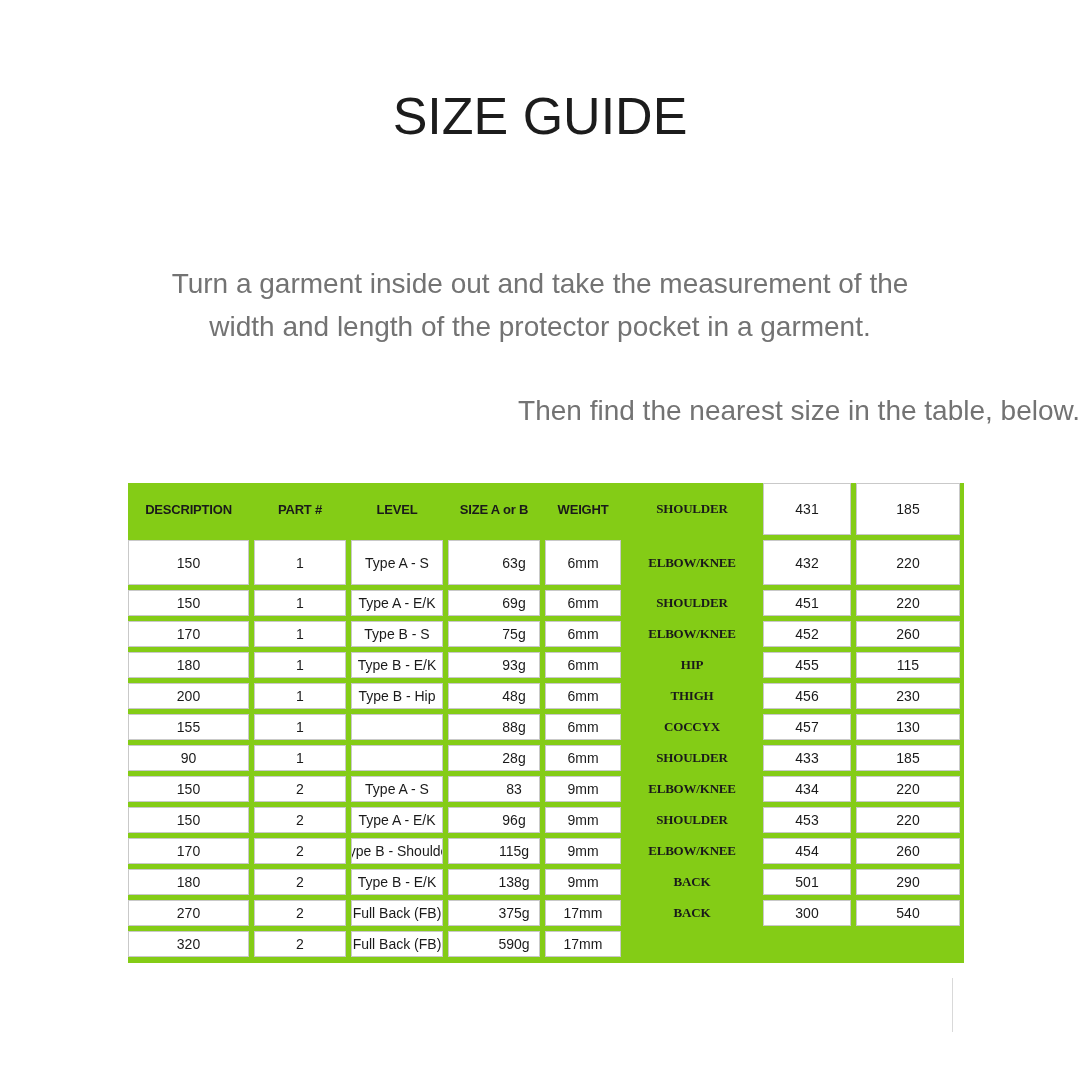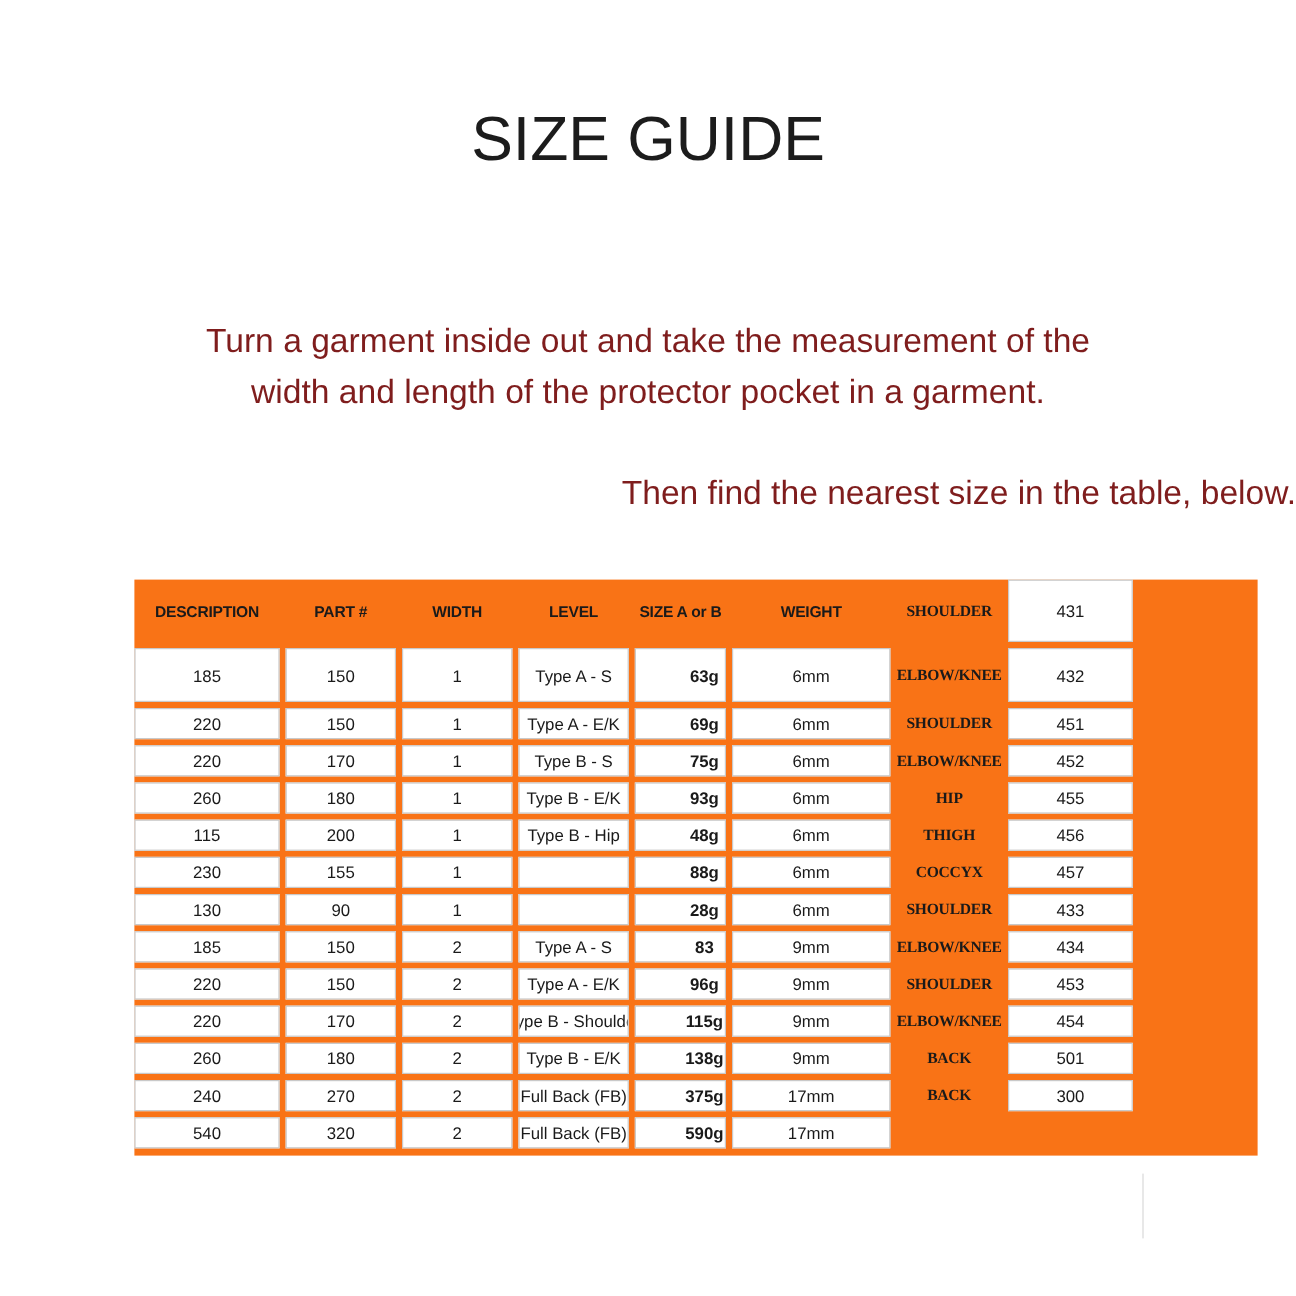--- a/index.html
+++ b/index.html
@@ -24,31 +24,31 @@
     line-height: 62px;
     color: #1c1c1c;
   }
   .para {
     position: absolute;
     left: 0;
     width: 1080px;
     text-align: center;
     font-size: 28px;
     line-height: 43px;
-    color: #7f1d1d;
+    color: #737373;
   }
   .para-1 { top: 262px; }
   .para-2 { top: 389px; text-align: right; }
   .panel {
     position: absolute;
-    left: 112px;
+    left: 128px;
     top: 483px;
-    width: 936px;
+    width: 836px;
     height: 480px;
-    background: #f97316;
+    background: #84cc16;
   }
   .grid {
     display: grid;
     grid-template-columns: 121px 92px 92px 92px 76px 132px 88px 104px;
     grid-template-rows: 52px 45px repeat(12, 26px);
     gap: 5px;
     padding: 0 4px 6px 0;
   }
   .cell {
     display: flex;
@@ -68,21 +68,21 @@
     font-weight: bold;
     font-size: 13px;
     letter-spacing: -0.2px;
     background: transparent;
     font-family: Liberation Serif, serif;
   }
   .cell.box {
     background: #ffffff;
     border: 1px solid #c9c9c9;
   }
-  .cell.bold { font-weight: bold; padding-left: 40px; }
+  .cell.bold { font-weight: normal; padding-left: 40px; }
   .side-line {
     position: absolute;
     left: 952px;
     top: 978px;
     width: 1px;
     height: 54px;
     background: #d9d9d9;
   }
 </style>
 </head>
@@ -100,21 +100,20 @@
   </div>
 
   <div class="para para-2">
     <div>Then find the nearest size in the table, below.</div>
   </div>
 
   <div class="panel">
     <div class="grid" id="table-grid">
       <div class="cell header">DESCRIPTION</div>
       <div class="cell header">PART #</div>
-      <div class="cell header">WIDTH</div>
       <div class="cell header">LEVEL</div>
       <div class="cell header">SIZE A or B</div>
       <div class="cell header">WEIGHT</div>
 
     <div class="cell desc">SHOULDER</div>
         <div class="cell box">431</div>
         <div class="cell box">185</div>
         <div class="cell box">150</div>
         <div class="cell box">1</div>
         <div class="cell box">Type A - S</div>
@@ -195,21 +194,21 @@
         <div class="cell desc">ELBOW/KNEE</div>
         <div class="cell box">454</div>
         <div class="cell box">260</div>
         <div class="cell box">180</div>
         <div class="cell box">2</div>
         <div class="cell box">Type B - E/K</div>
         <div class="cell box bold">138g</div>
         <div class="cell box">9mm</div>
         <div class="cell desc">BACK</div>
         <div class="cell box">501</div>
-        <div class="cell box">240</div>
+        <div class="cell box">290</div>
         <div class="cell box">270</div>
         <div class="cell box">2</div>
         <div class="cell box">Full Back (FB)</div>
         <div class="cell box bold">375g</div>
         <div class="cell box">17mm</div>
         <div class="cell desc">BACK</div>
         <div class="cell box">300</div>
         <div class="cell box">540</div>
         <div class="cell box">320</div>
         <div class="cell box">2</div>

